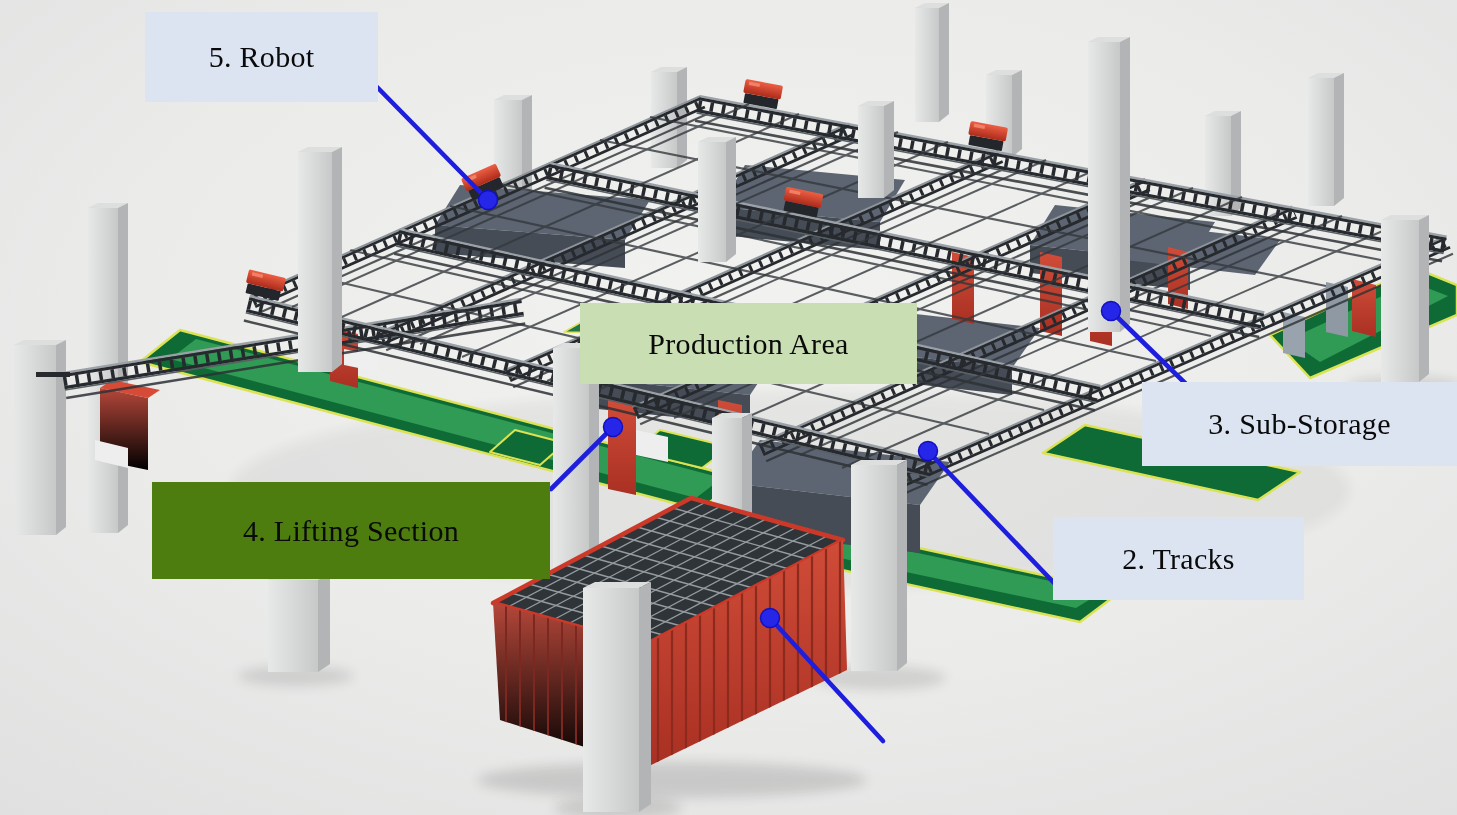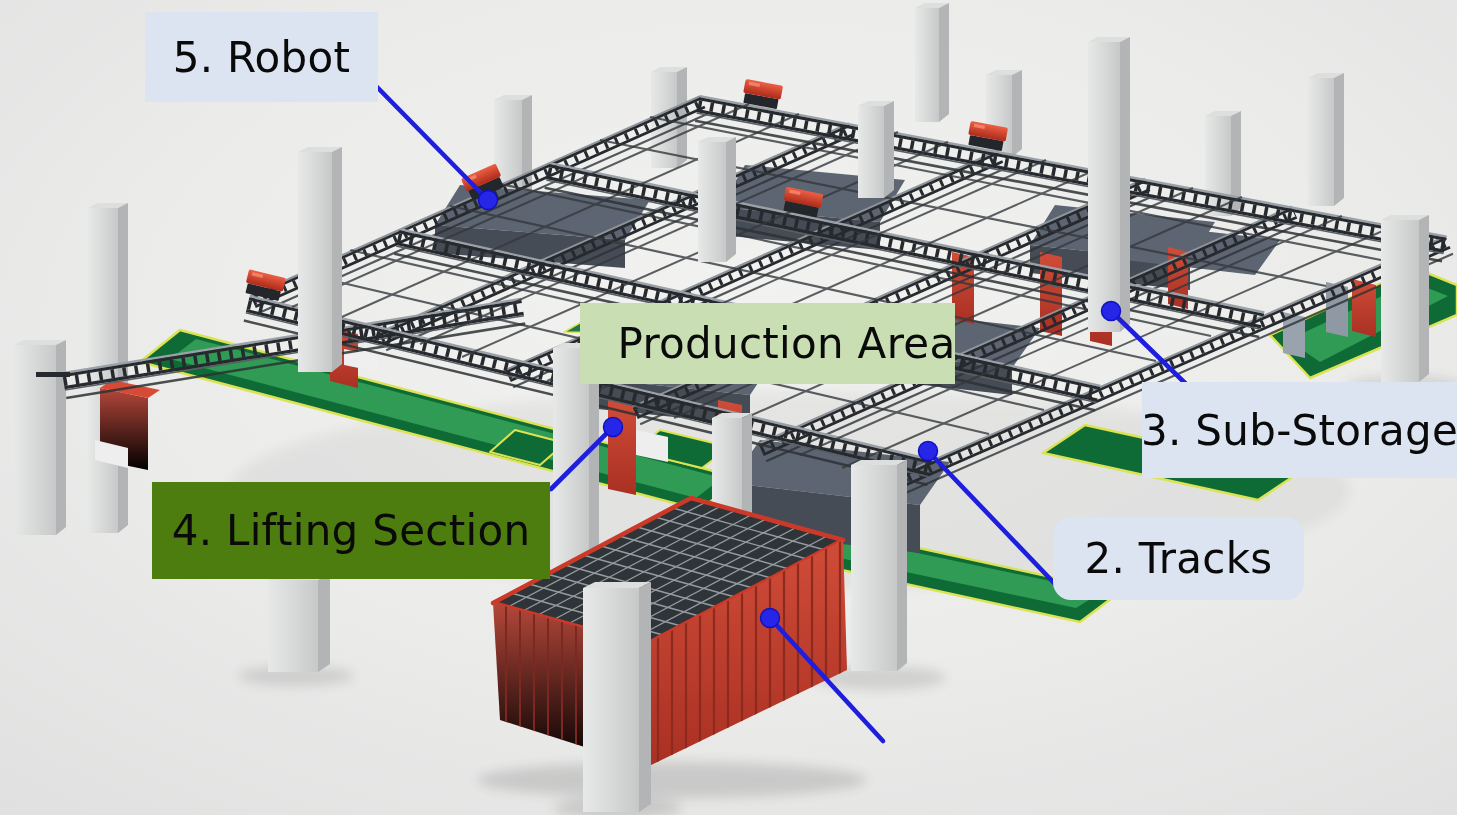--- a/index.html
+++ b/index.html
@@ -1,23 +1,23 @@
 <!DOCTYPE html>
 <html><head>
 <meta charset="utf-8">
 <style>
   html,body{margin:0;padding:0;background:#dfe0e0;}
   .stage{position:relative;width:1457px;height:815px;overflow:hidden;
          font-family:"DejaVu Sans","Liberation Sans",sans-serif;background:#ebecec;}
   svg.scene{position:absolute;left:0;top:0;}
   .anno{position:absolute;display:flex;align-items:center;justify-content:center;
-        font-size:42px;letter-spacing:.3px;color:#0a0a0a;white-space:nowrap;}
+        font-size:30px;letter-spacing:.3px;color:#0a0a0a;white-space:nowrap;font-family:Liberation Serif, serif;}
   .anno-robot     {left:145px; top:12px;  width:233px; height:90px;}
-  .anno-production{left:580px; top:303px; width:337px; height:81px;padding-left:38px;}
-  .anno-sub      {left:1142px; top:382px; width:315px; height:96px;}
+  .anno-production{left:580px; top:303px; width:337px; height:81px;}
+  .anno-sub      {left:1142px; top:382px; width:315px; height:84px;}
   .anno-lifting   {left:152px; top:482px; width:398px; height:97px;}
   .anno-tracks   {left:1053px; top:517px; width:251px; height:83px;}
   .anno-main      {left:882px; top:678px; width:333px; height:103px;}
 </style>
 </head>
 <body>
 
 <div class="stage">
 <svg class="scene" width="1457" height="815" viewBox="0 0 1457 815">
   <defs>
@@ -443,14 +443,14 @@
     <circle cx="613" cy="427" r="9.5"></circle>
     <circle cx="928" cy="451" r="9.5"></circle>
     <circle cx="770" cy="618" r="9.5"></circle>
   </g>
 </svg>
 
 <div class="anno anno-robot" style="background: rgb(220, 228, 242); color: rgb(10, 10, 10);">5. Robot</div>
 <div class="anno anno-production" style="background: rgb(201, 223, 179); color: rgb(10, 10, 10);">Production Area</div>
 <div class="anno anno-sub" style="background: rgb(220, 228, 242); color: rgb(10, 10, 10);">3. Sub-Storage</div>
 <div class="anno anno-lifting" style="background: #4d7c0f; color: rgb(10, 10, 10);">4. Lifting Section</div>
-<div class="anno anno-tracks" style="background: rgb(220, 228, 242); color: rgb(10, 10, 10); border-radius: 18px;">2. Tracks</div>
+<div class="anno anno-tracks" style="background: rgb(220, 228, 242); color: rgb(10, 10, 10);">2. Tracks</div>
 </div>
 
 </body></html>

